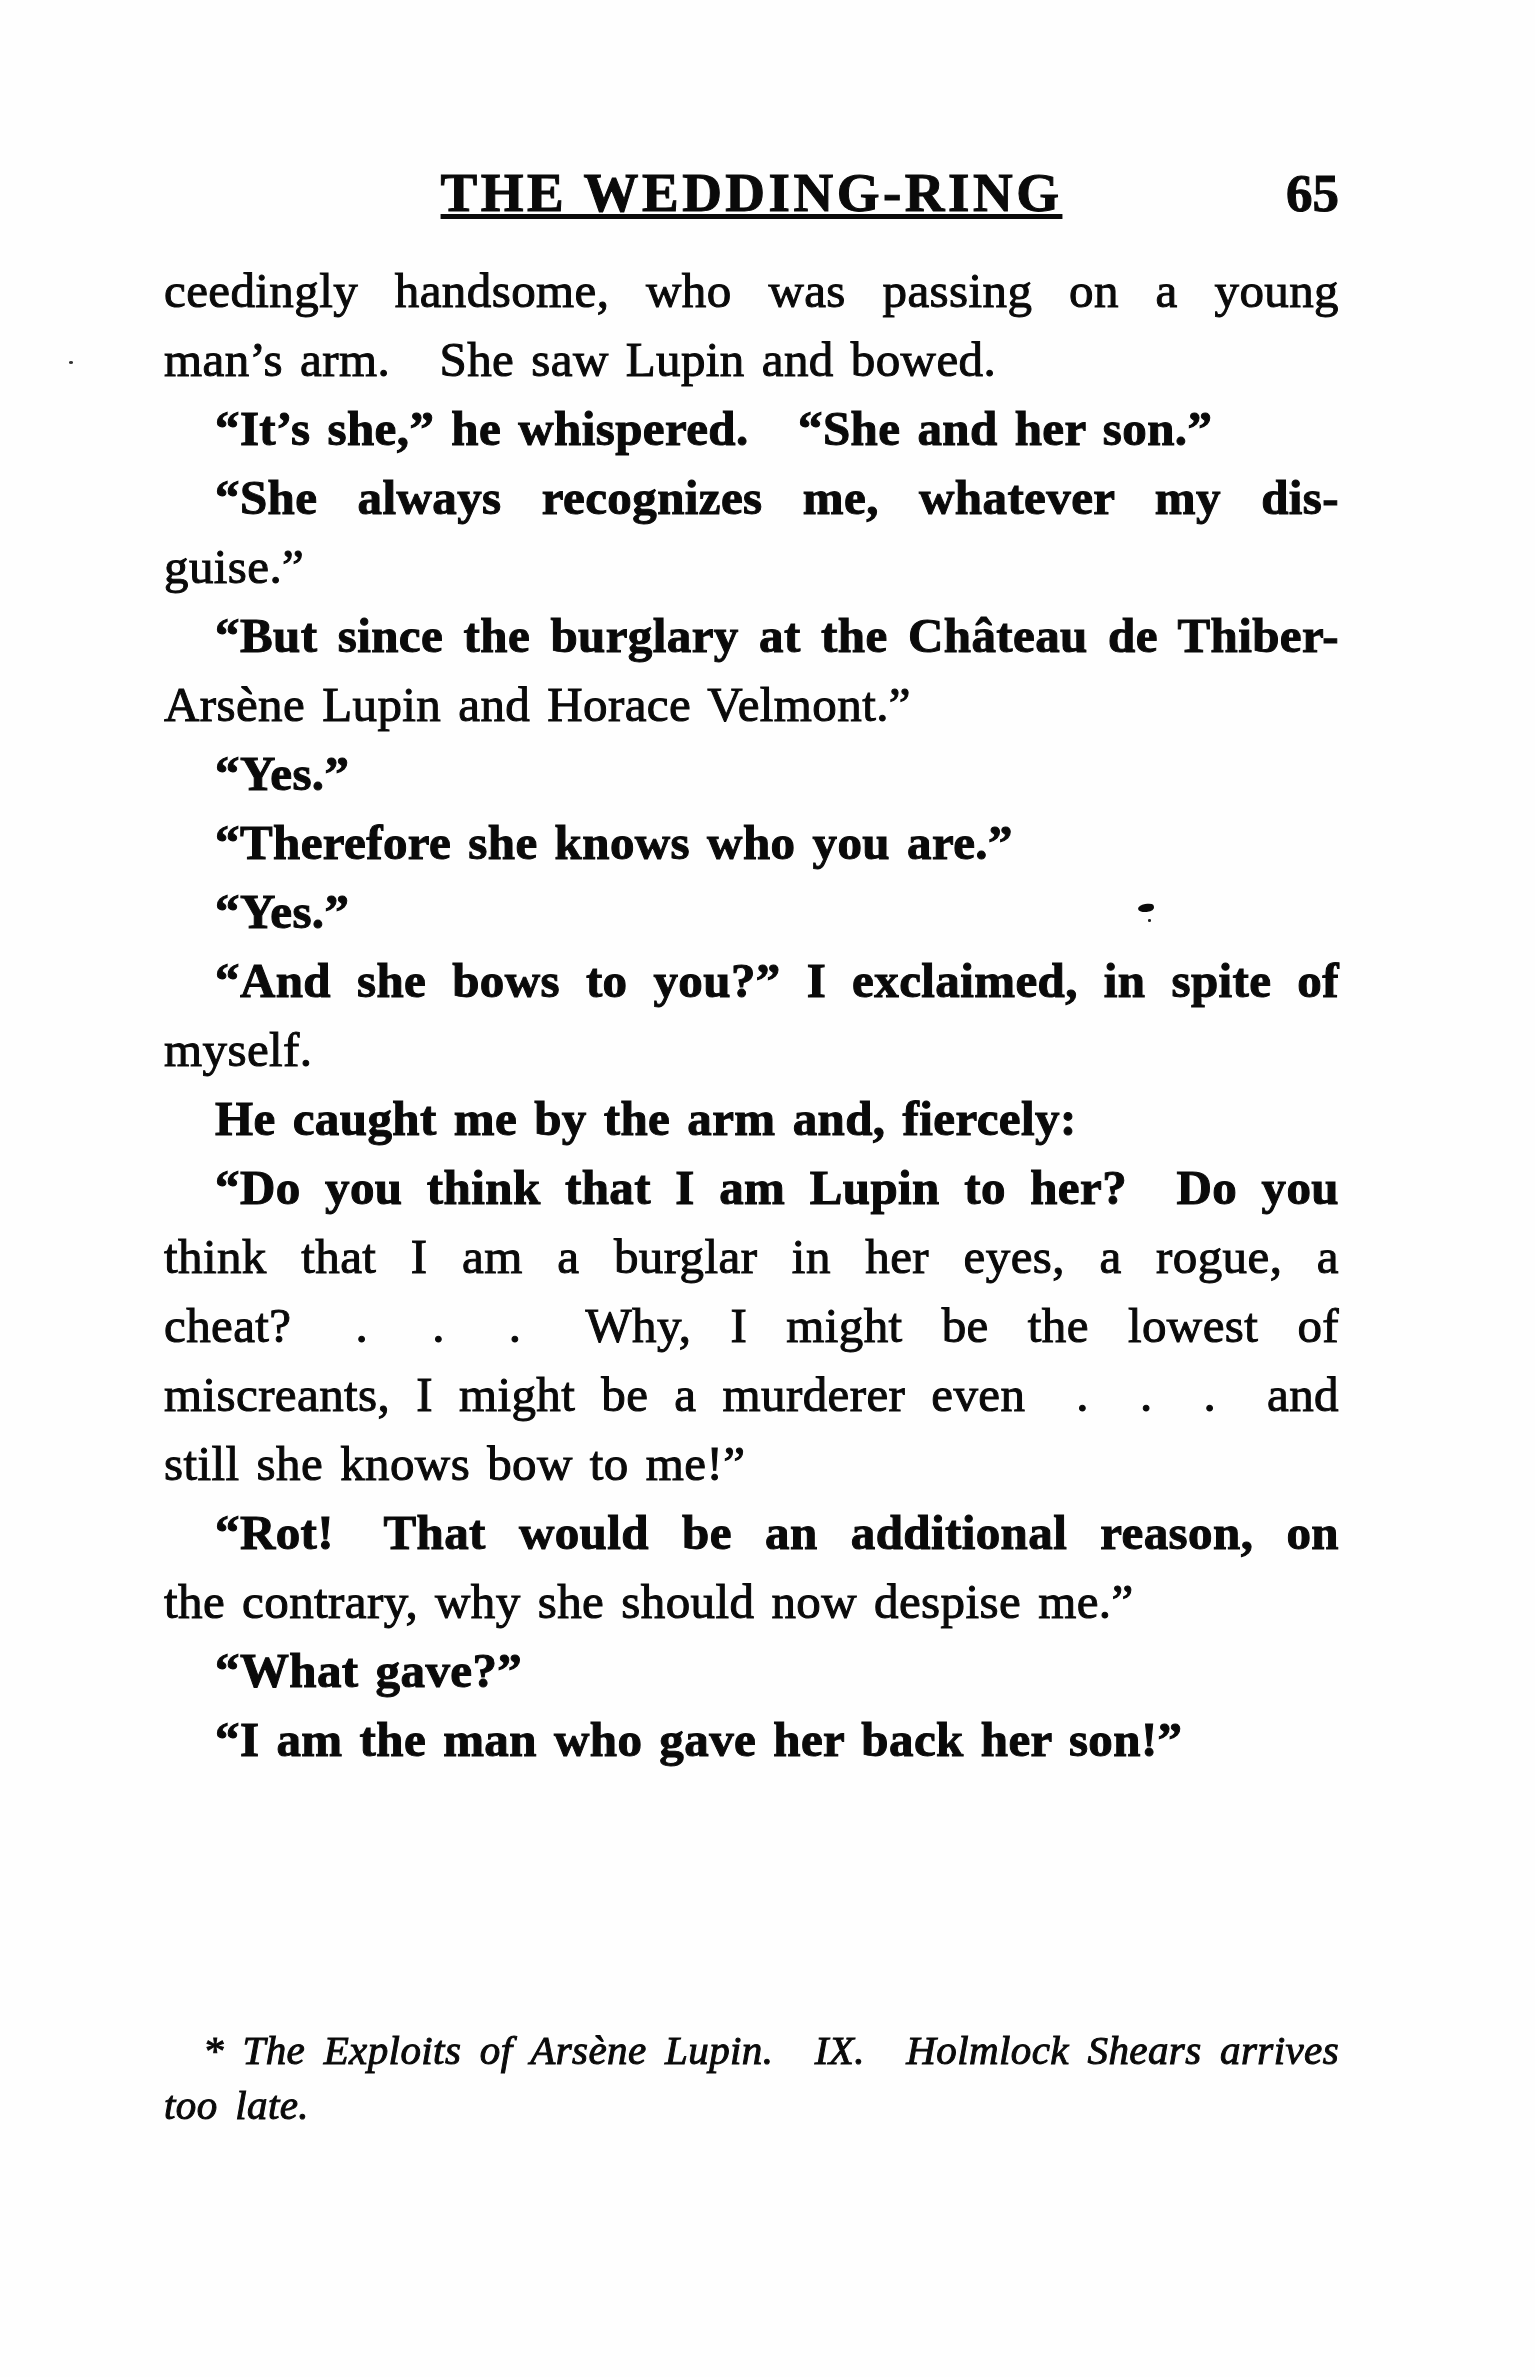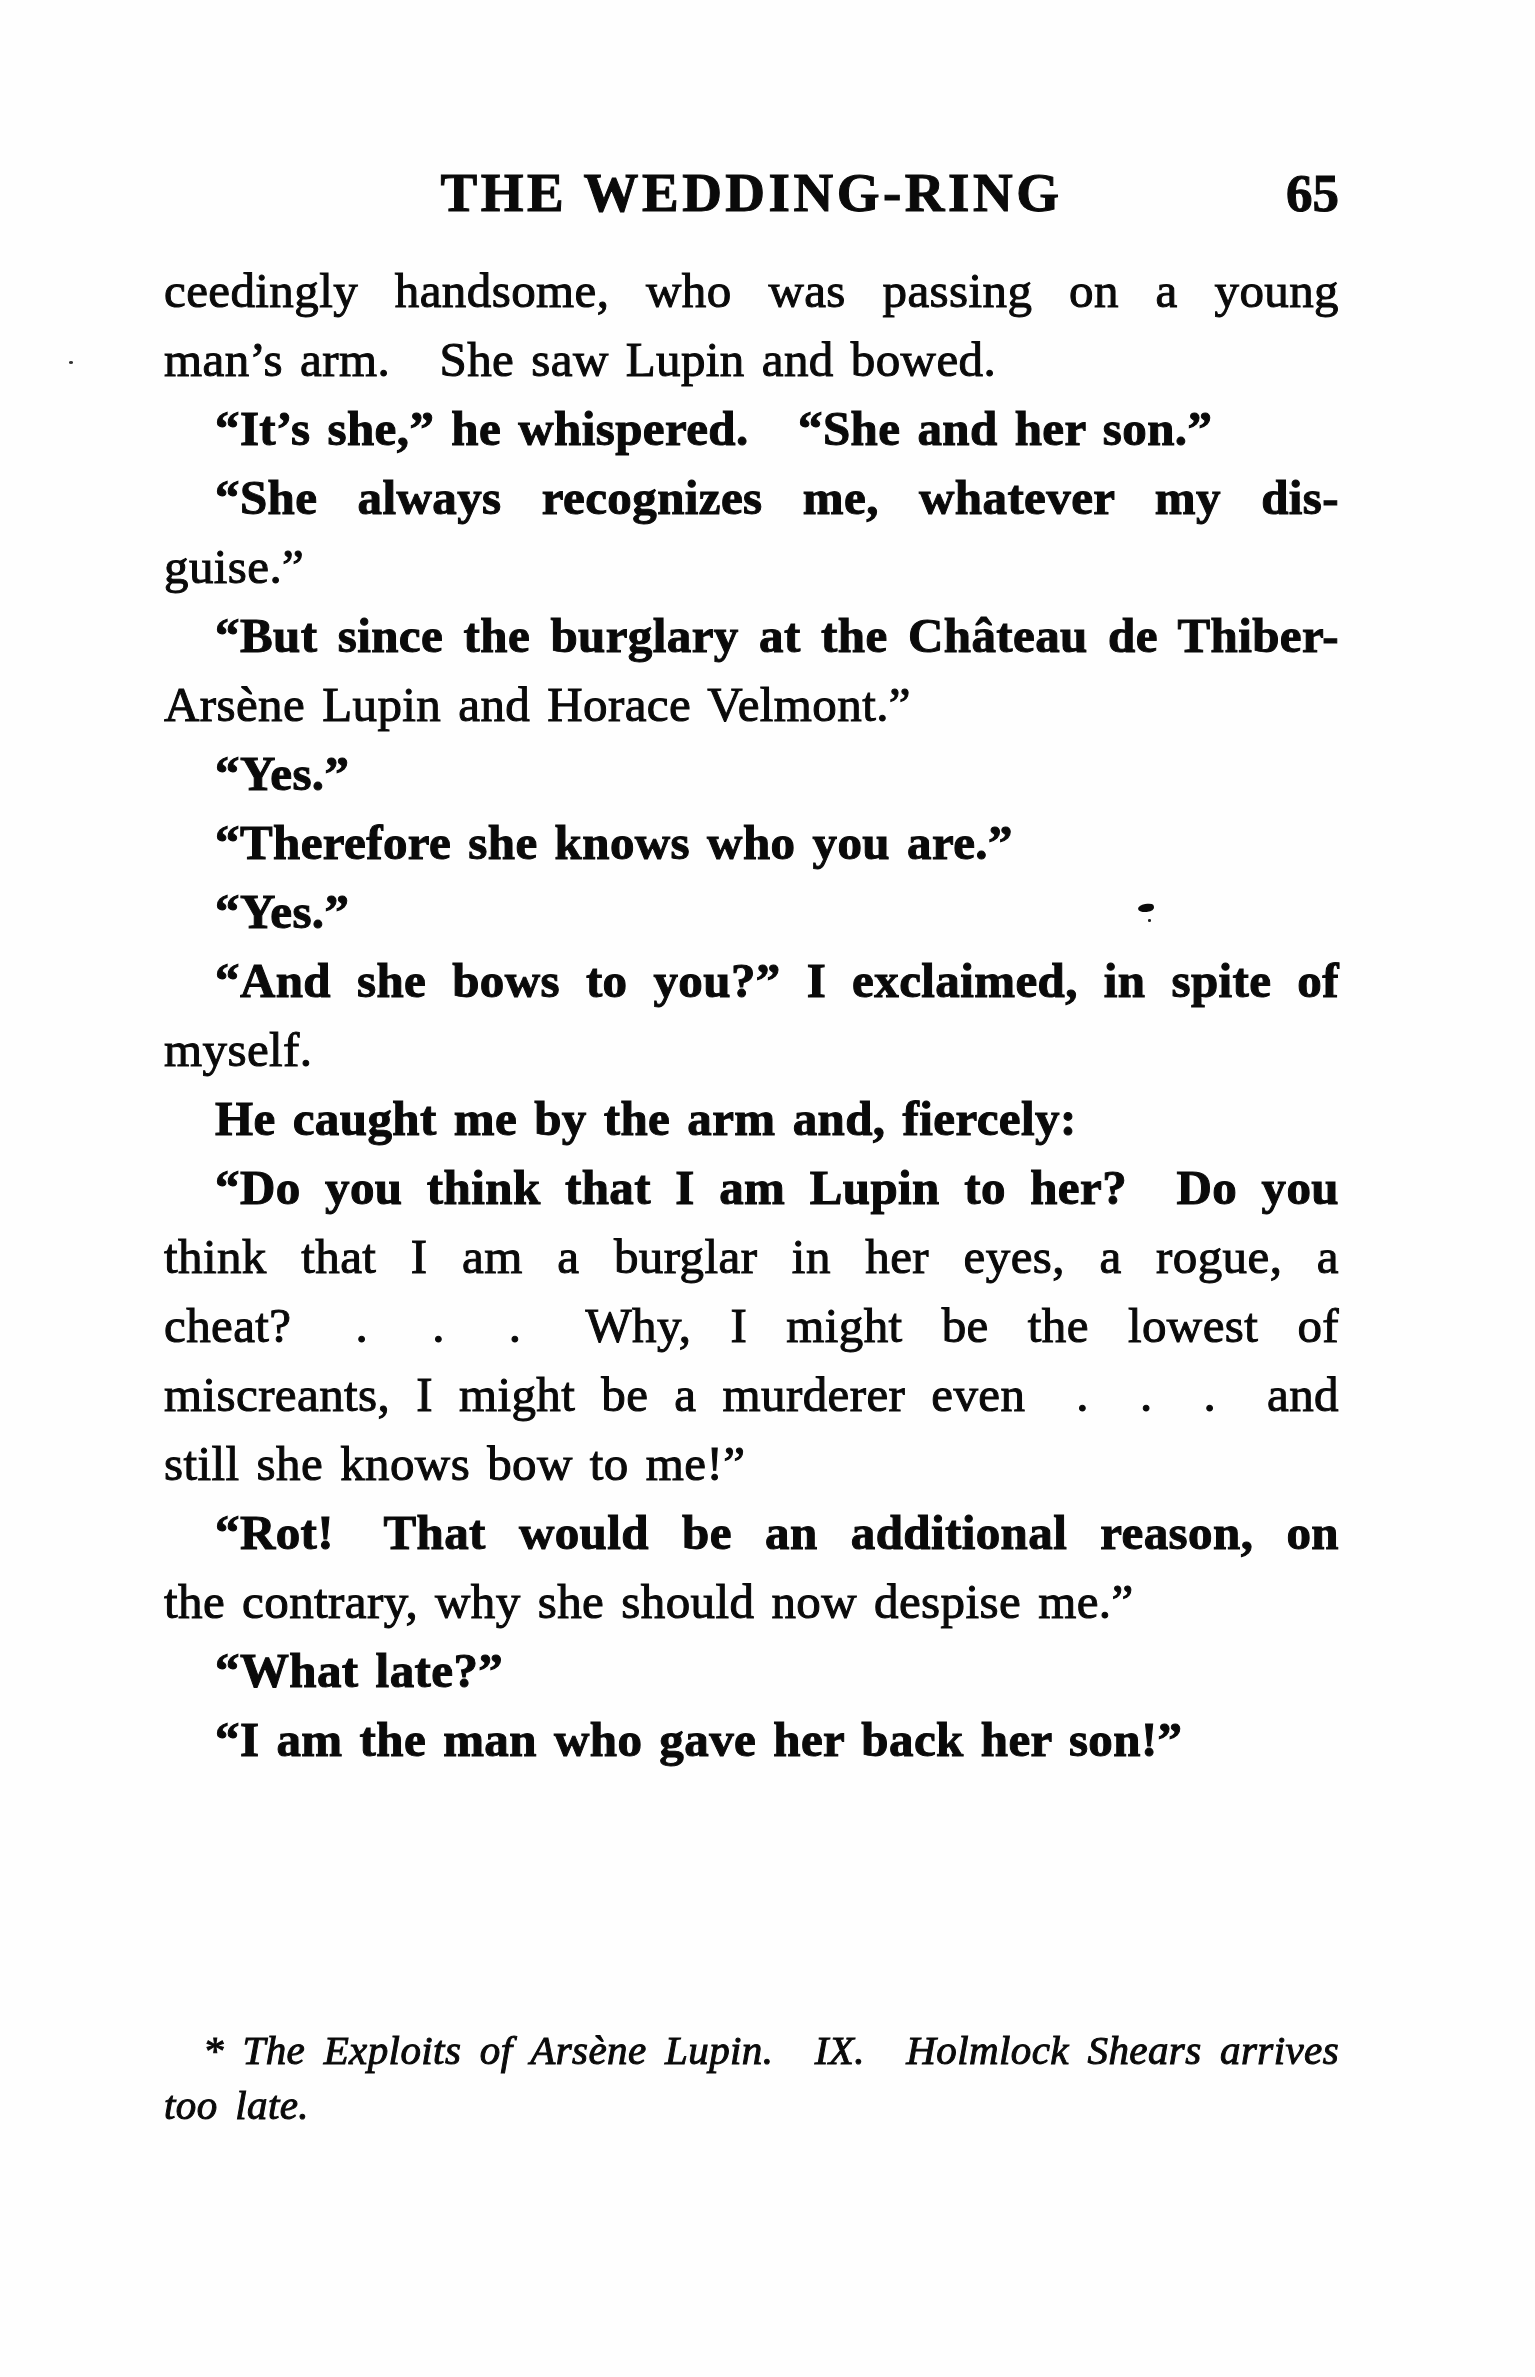--- a/index.html
+++ b/index.html
@@ -25,20 +25,21 @@
     height: 62px;
   }
   .head-title {
     display: block;
     text-align: center;
     font-size: 55px;
     font-weight: 700;
     letter-spacing: 3.5px;
     line-height: 62px;
     white-space: nowrap;
+    text-decoration: underline;
   }
   .head-pagenum {
     position: absolute;
     right: 0;
     top: 0;
     font-size: 53px;
     font-weight: 700;
     line-height: 62px;
   }
   .body-text {
@@ -138,21 +139,21 @@
     <div class="ln i j">“And she bows to you?” I exclaimed, in spite of</div>
     <div class="ln">myself.</div>
     <div class="ln i">He caught me by the arm and, fiercely:</div>
     <div class="ln i j">“Do you think that I am Lupin to her? Do you</div>
     <div class="ln j">think that I am a burglar in her eyes, a rogue, a</div>
     <div class="ln j">cheat?  .  .  .  Why, I might be the lowest of</div>
     <div class="ln j">miscreants, I might be a murderer even  .  .  .  and</div>
     <div class="ln">still she knows bow to me!”</div>
     <div class="ln i j">“Rot! That would be an additional reason, on</div>
     <div class="ln">the contrary, why she should now despise me.”</div>
-    <div class="ln i">“What late?”</div>
+    <div class="ln i">“What gave?”</div>
     <div class="ln i">“I am the man who gave her back her son!”</div>
   </div>
 
   <div class="footnote">
     <div class="fn-ln i j">* The Exploits of Arsène Lupin. IX. Holmlock Shears arrives</div>
     <div class="fn-ln">too late.</div>
   </div>
 
   <div class="ink-smudge"></div>
   <div class="ink-dot"></div>

